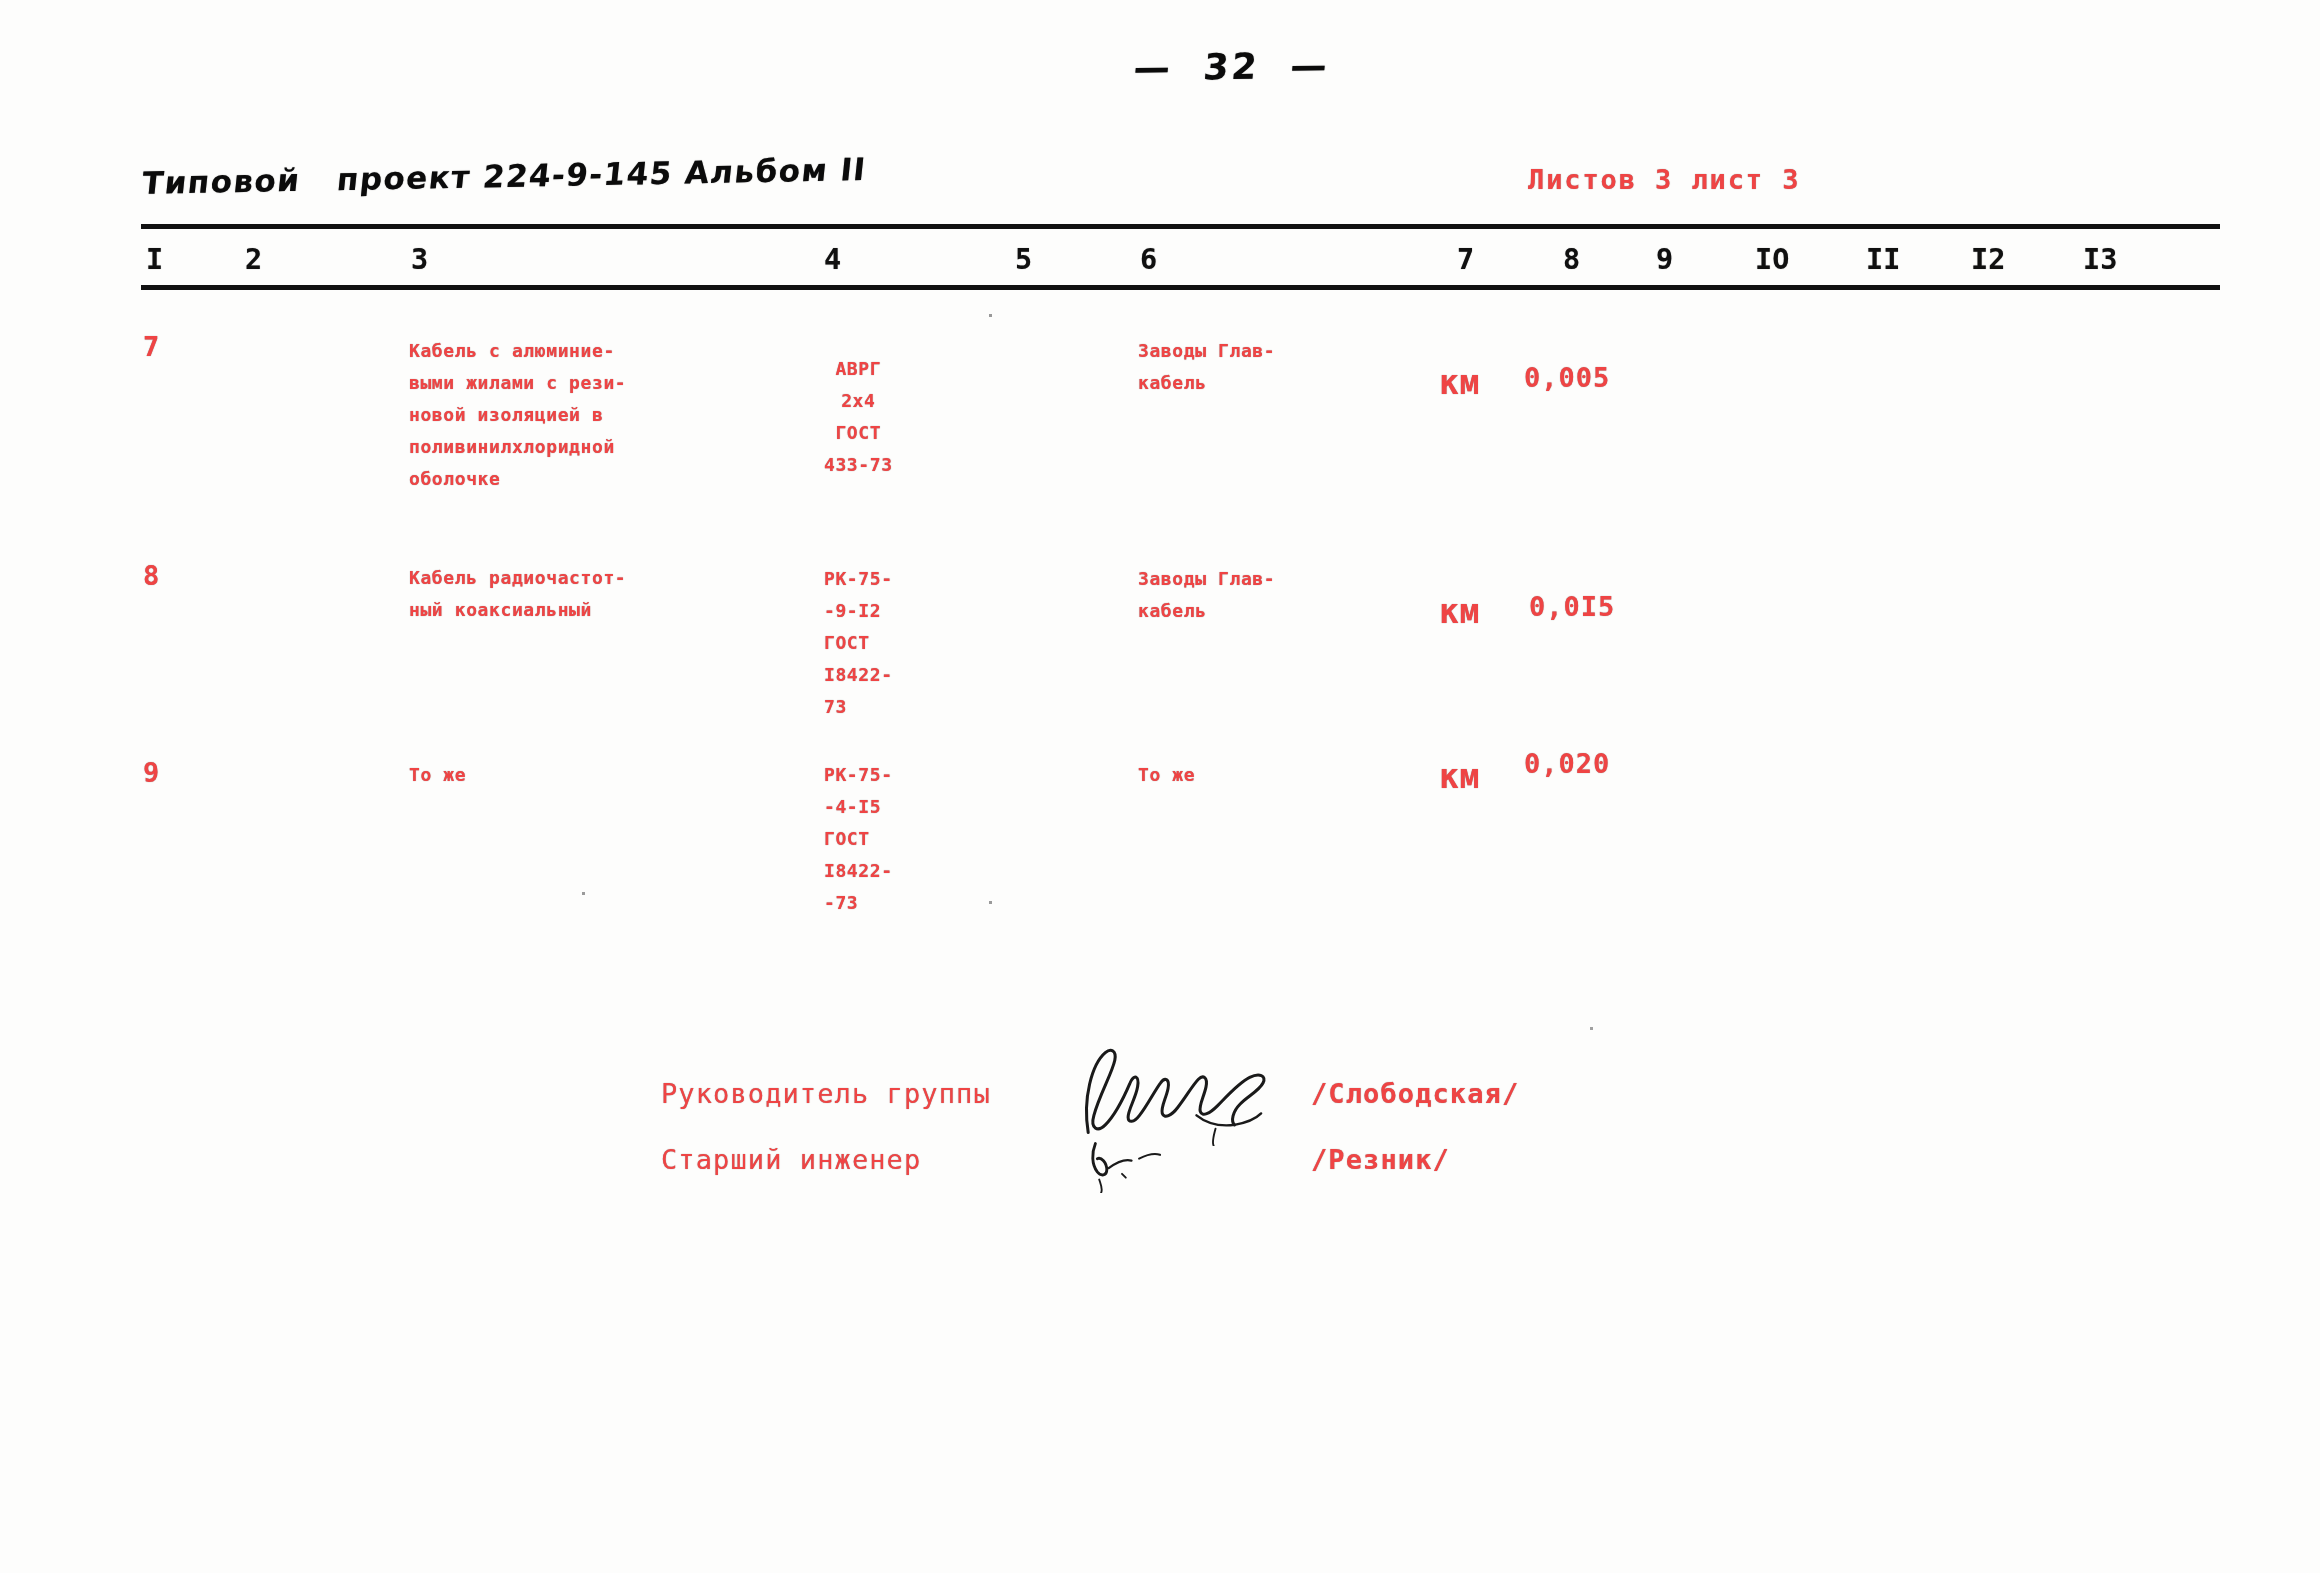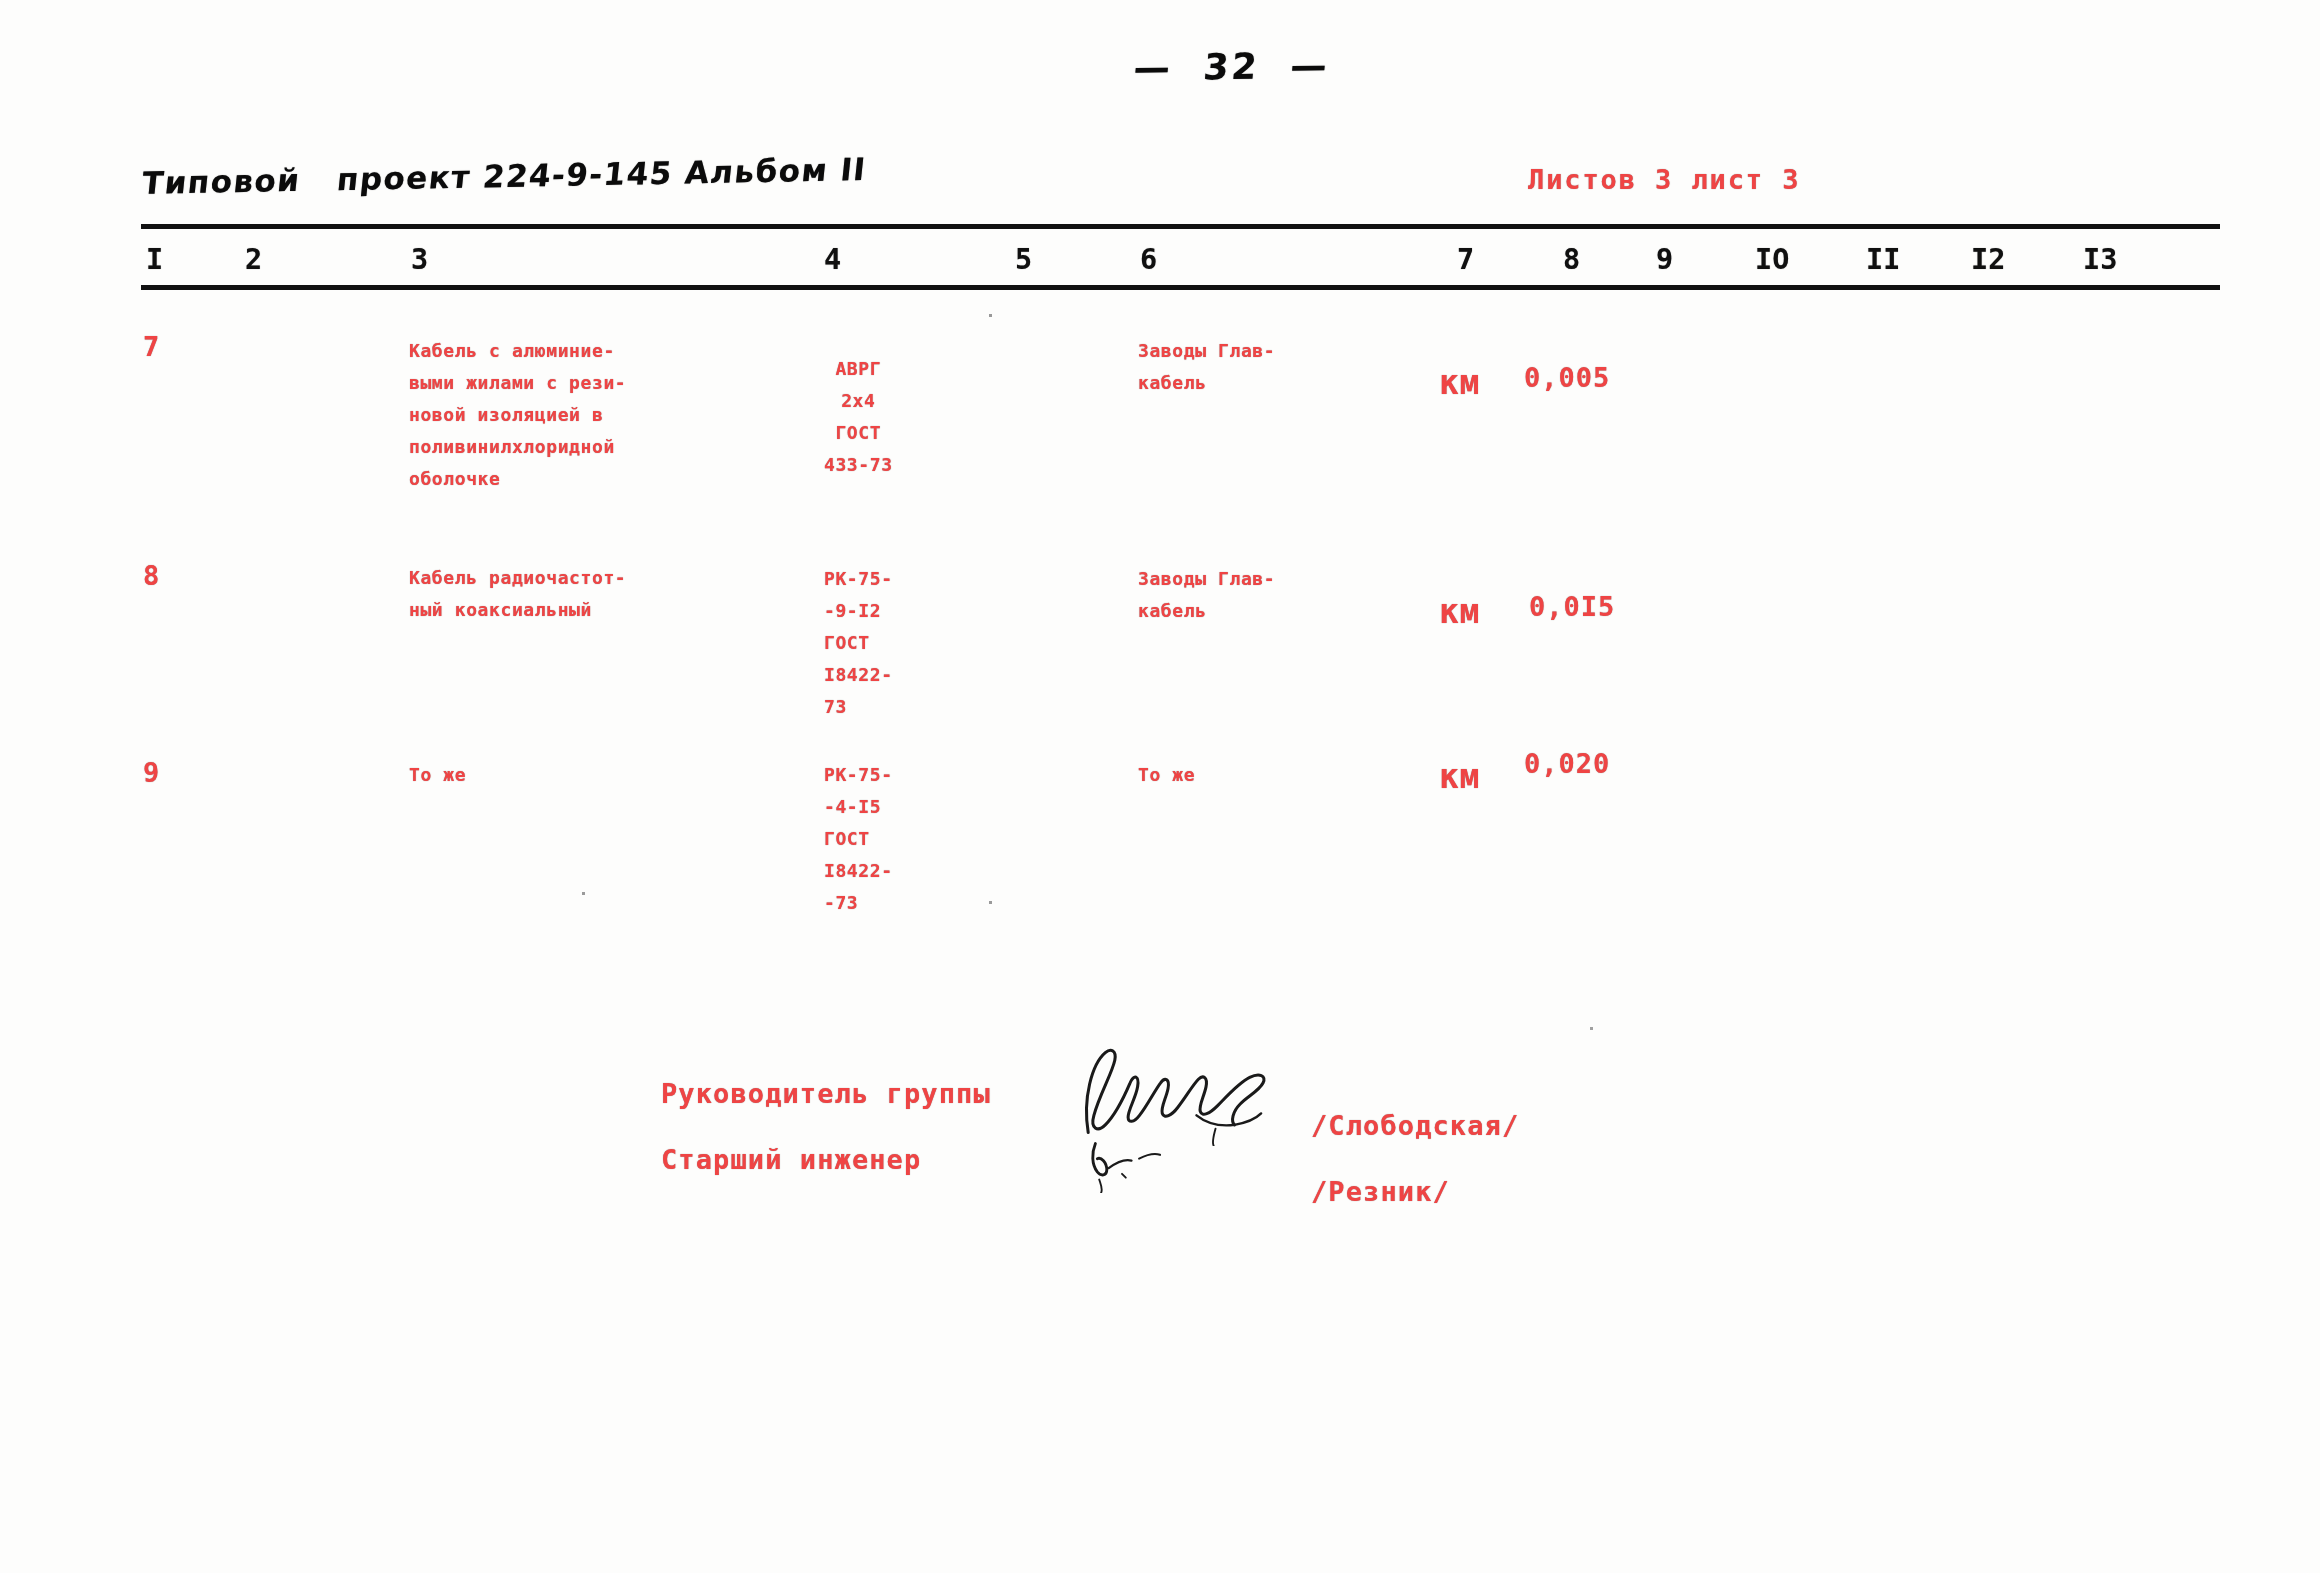--- a/index.html
+++ b/index.html
@@ -105,29 +105,28 @@
   .c-name  { }
   .c-spec  { }
   .c-supp  { }
   .c-unit  { font-size: 33px; }
   .c-qty   { font-size: 27px; letter-spacing: 1px; margin-left: 6px; }
 
   
   .sig-label {
     position: absolute;
     font-size: 27px;
-    font-weight: 700;
+    font-weight: 400;
     letter-spacing: 1.1px;
   }
   .sig-name {
     position: absolute;
     font-size: 27px;
     font-weight: 700;
     letter-spacing: 1.1px;
-    margin-top: 32px;
   }
   .sig-mark {
     position: absolute;
     color: #1a1a1a;
   }
   .sig-mark svg { display: block; }
 </style>
 </head>
 <body>
 

